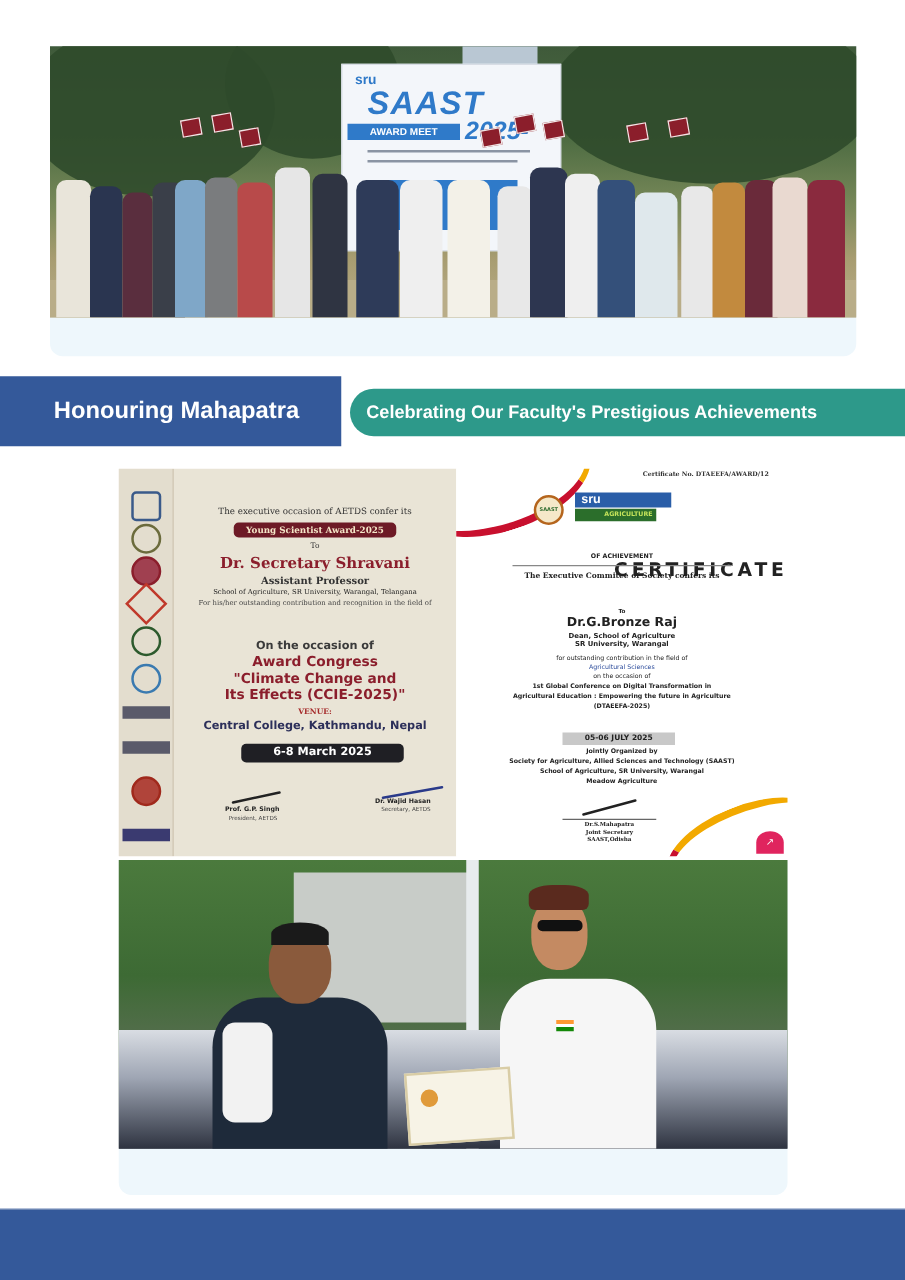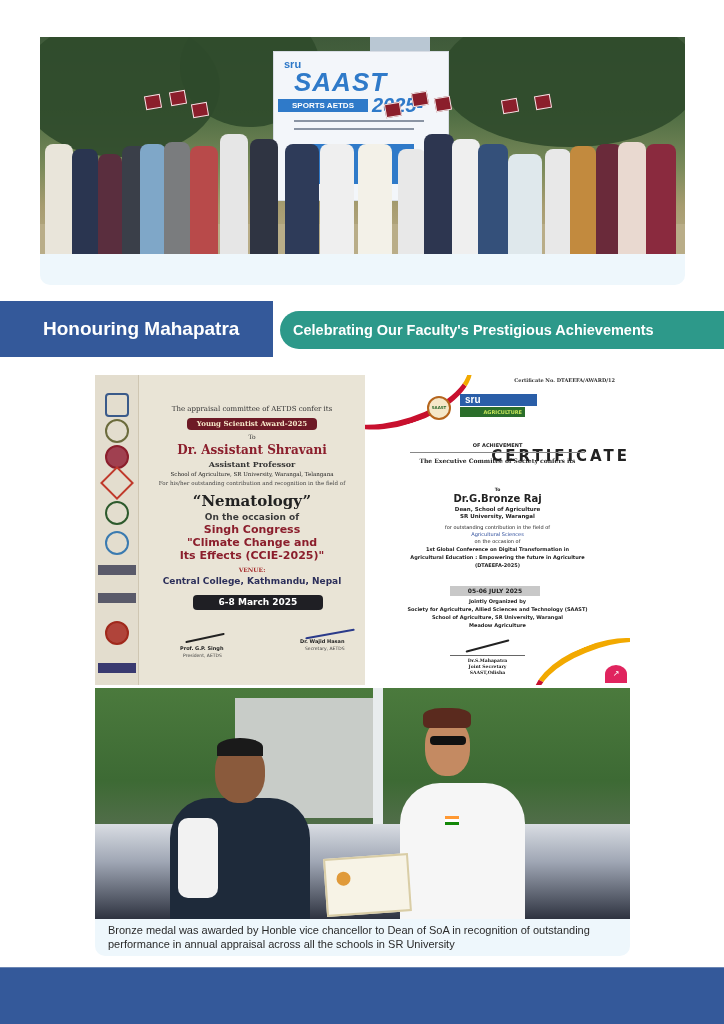--- a/index.html
+++ b/index.html
@@ -168,21 +168,21 @@
 <div class="top-card">
   <div class="sports-photo" title="Group photo of staff at Staff Sports Meet holding certificates">
     <div class="tree" style="left:-20px;top:-20px;width:200px;height:140px;"></div>
     <div class="tree" style="left:140px;top:-30px;width:140px;height:120px;"></div>
     <div class="tree" style="left:400px;top:-30px;width:260px;height:140px;"></div>
     <div class="sky"></div>
     <div class="ground"></div>
     <div class="banner">
       <span class="sru">sru</span>
       <span class="staff">SAAST</span>
-      <span class="sports">SPORTS AETDS</span>
+      <span class="sports">AWARD MEET</span>
       <span class="year">2025-</span>
       <div class="small-line" style="top:68px;width:130px;"></div>
       <div class="small-line" style="top:76px;width:120px;"></div>
       <div class="blue-box" style="left:30px;"></div>
       <div class="blue-box" style="left:70px;"></div>
       <div class="blue-box" style="left:110px;"></div>
     </div>
 
     <div class="person" style="left:5px;width:28px;height:110px;background:#e9e5da;"></div>
     <div class="person" style="left:32px;width:26px;height:105px;background:#2a3550;"></div>
@@ -226,31 +226,30 @@
     <div class="logo-circle" style="top:44px;"></div>
     <div class="logo-circle" style="top:70px;border-color:#8b1e2c;background:#a04050;"></div>
     <div class="logo-circle" style="top:96px;border-color:#c0392b;border-radius:0;transform:rotate(45deg);"></div>
     <div class="logo-circle" style="top:126px;border-color:#2d5a2d;"></div>
     <div class="logo-circle" style="top:156px;border-color:#3a7ab0;"></div>
     <div class="logo-rect" style="top:190px;"></div>
     <div class="logo-rect" style="top:218px;"></div>
     <div class="logo-circle" style="top:246px;border-color:#a0291c;background:#b0443a;"></div>
     <div class="logo-rect" style="top:288px;background:#3a3a70;"></div>
   </div>
-  <div class="cl-sub">The appraisal committee of AETDS confer its</div>
+  <div class="cl-sub">The executive occasion of AETDS confer its</div>
   <div class="cl-award">Young Scientist Award-2025</div>
   <div class="cl-to">To</div>
-  <div class="cl-name">Dr. Assistant Shravani</div>
+  <div class="cl-name">Dr. Secretary Shravani</div>
   <div class="cl-role">Assistant Professor</div>
   <div class="cl-school">School of Agriculture, SR University, Warangal, Telangana</div>
   <div class="cl-for">For his/her outstanding contribution and recognition in the field of</div>
-  <div class="cl-field">“Nematology”</div>
   <div class="cl-occasion">On the occasion of</div>
   <div class="cl-event">
-    <div>Singh Congress</div>
+    <div>Award Congress</div>
     <div>"Climate Change and</div>
     <div>Its Effects (CCIE-2025)"</div>
   </div>
   <div class="cl-venue-label">VENUE:</div>
   <div class="cl-venue">Central College, Kathmandu, Nepal</div>
   <div class="cl-date">6-8 March 2025</div>
   <div class="sig-scribble" style="left:90px;top:262px;width:40px;transform:rotate(-12deg);"></div>
   <div class="cl-sig1">Prof. G.P. Singh</div>
   <div class="cl-sig1-role">President, AETDS</div>
   <div class="sig-scribble" style="left:210px;top:258px;width:50px;transform:rotate(-10deg);background:#2a3a8a;"></div>
@@ -303,16 +302,15 @@
     <div class="man1-shirt"></div>
     <div class="man1-head"></div>
     <div class="man1-hair"></div>
     <div class="man2-body"></div>
     <div class="man2-head"></div>
     <div class="man2-cap"></div>
     <div class="man2-glasses"></div>
     <div class="flag-pin"></div>
     <div class="award-cert"></div>
   </div>
-  <div class="bottom-caption">Bronze medal was awarded by Honble vice chancellor to Dean of SoA in recognition of outstanding performance in annual appraisal across all the schools in SR University</div>
 </div>
 
 <div class="footer-band"></div>
 
 </body></html>

